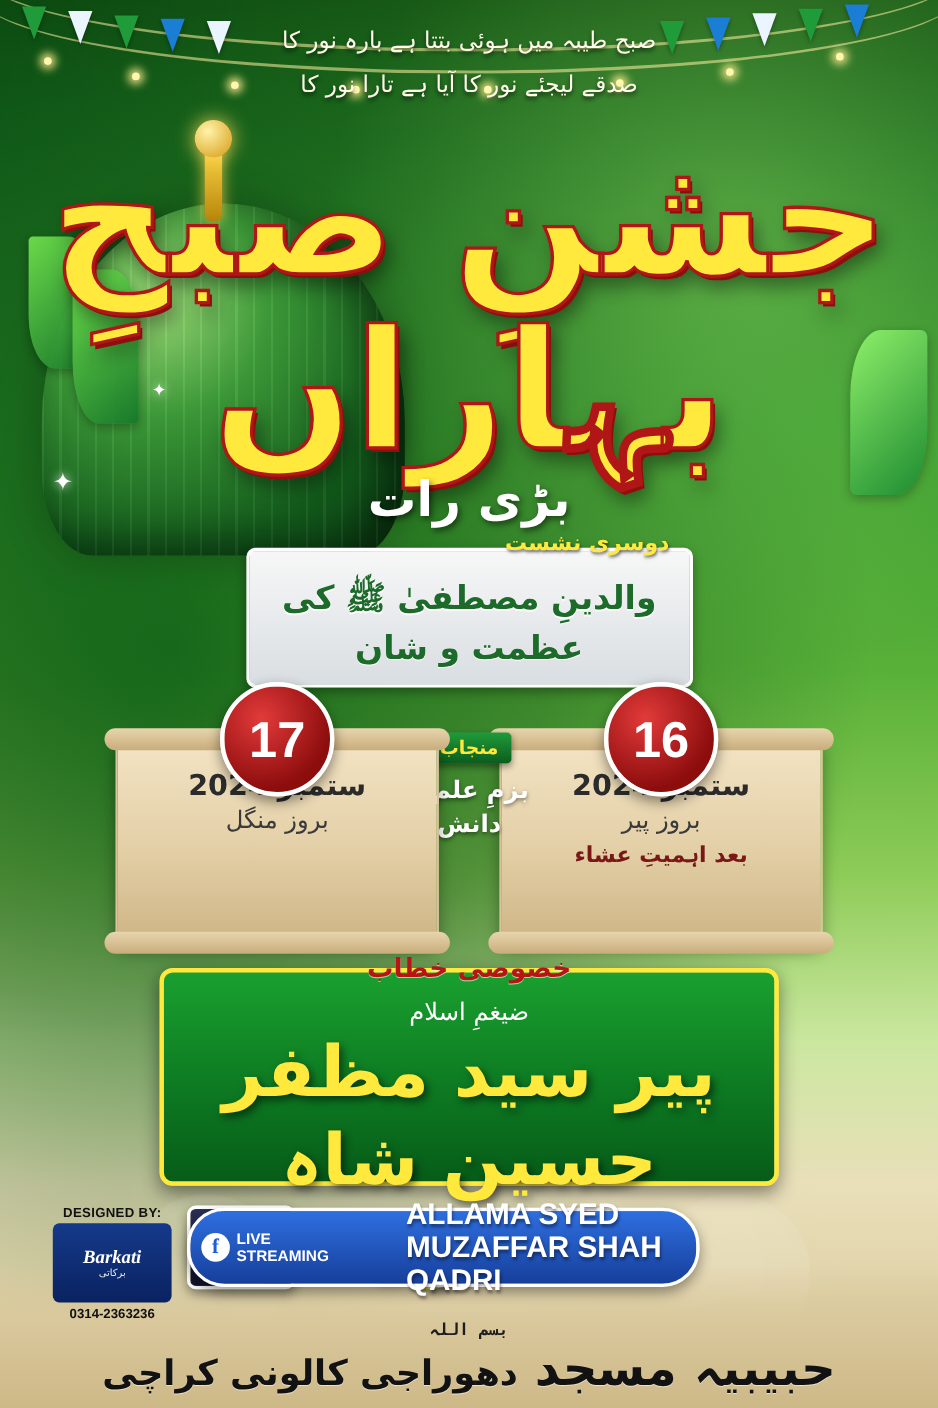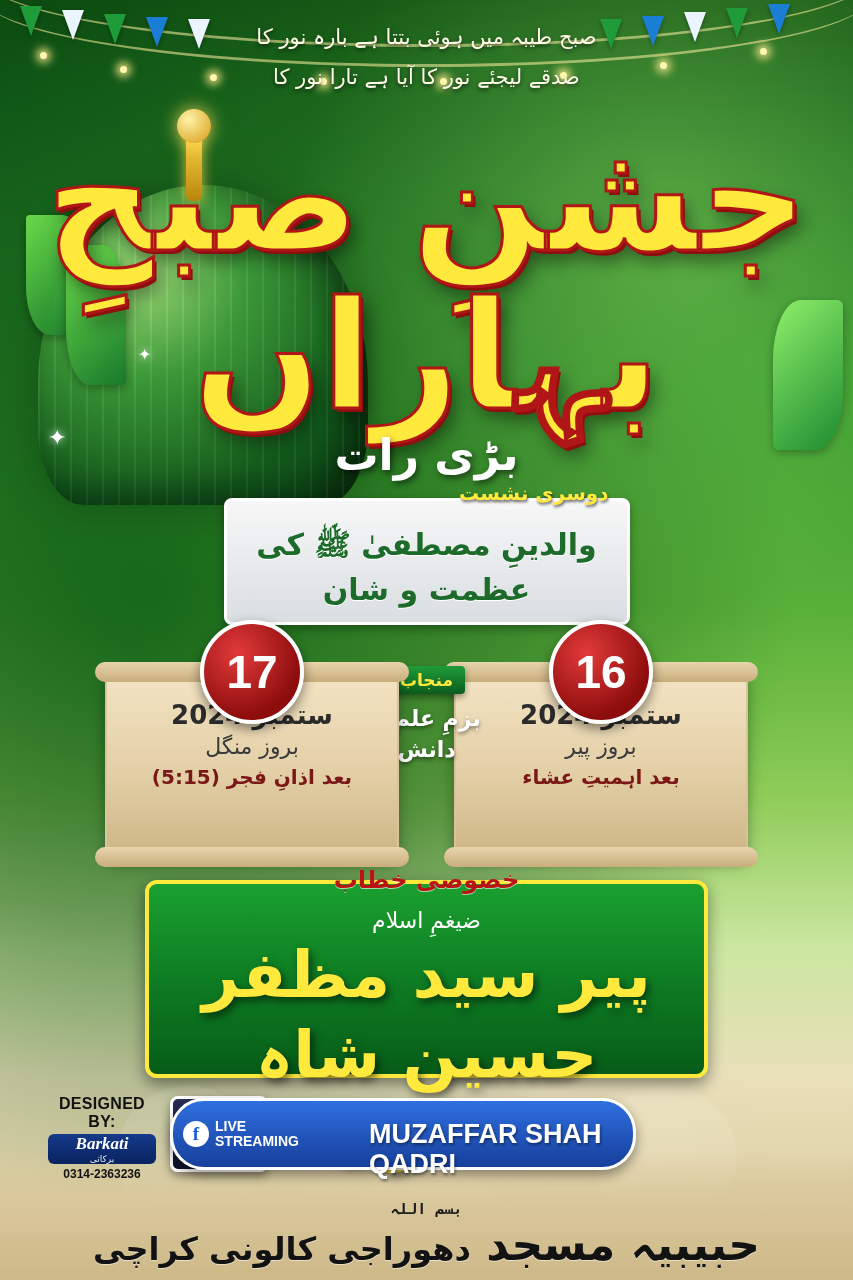--- a/index.html
+++ b/index.html
@@ -270,24 +270,24 @@
   .speaker-photo:after{
     content:"";position:absolute;left:26px;top:40px;width:40px;height:34px;border-radius:18px 18px 0 0;
     background:#0e4f1e;
   }
 
   
   .designer{
     position:absolute;left:48px;top:1095px;width:108px;
     text-align:center;
   }
-  .designed-by{font-size:16px;font-weight:bold;color:#111;letter-spacing:.3px;}
+  .designed-by{font-size:12px;font-weight:bold;color:#111;letter-spacing:.3px;}
   .designer-card{
     margin-top:3px;background:linear-gradient(180deg,#153a8a,#0a2260);
-    border-radius:6px;padding:0 2px;color:#fff;
+    border-radius:6px;padding:21px 2px;color:#fff;
   }
   .designer-name{font-family:"Liberation Serif", serif;font-style:italic;font-size:17px;font-weight:bold;}
   .designer-sub{font-family:"DejaVu Sans", sans-serif;font-size:9px;opacity:.9;}
   .designer-phone{margin-top:3px;font-size:12px;font-weight:bold;color:#111;}
 
   
   .footer{
     position:absolute;left:0;right:0;bottom:8px;text-align:center;direction:rtl;
   }
   .footer-crest{
@@ -369,41 +369,40 @@
     <div class="mid-flag">
       <span class="tag">منجاب</span>
       <div class="line">بزمِ علم و
 دانش</div>
     </div>
 
     <div class="scroll left">
       <div class="badge">17</div>
       <div class="scroll-date">ستمبر 2024</div>
       <div class="scroll-day">بروز منگل</div>
-      <div class="scroll-time">بعد اذانِ فجر (5:15)</div>
     </div>
   </div>
 
   <div class="speaker-panel">
     <div class="speaker-head">خصوصی خطاب</div>
     <div class="speaker-pre">ضیغمِ اسلام</div>
     <div class="speaker-name">پیر سید مظفر حسین شاہ قادری</div>
   </div>
 
   <div class="speaker-photo" style="left:170px;"></div>
   <div class="live-bar">
     <div class="fb-badge">
       <span class="fb-circle">f</span>
       <span class="fb-text">
         <span>LIVE</span><br>
         <span>STREAMING</span>
       </span>
     </div>
     <div class="live-name">
-      <br>
+      <span>ALLAMA SYED</span><br>
       <span>MUZAFFAR SHAH QADRI</span>
     </div>
   </div>
 
   <div class="designer">
     <div class="designed-by">DESIGNED BY:</div>
     <div class="designer-card">
       <div class="designer-name">Barkati</div>
       <div class="designer-sub">برکاتی</div>
     </div>

